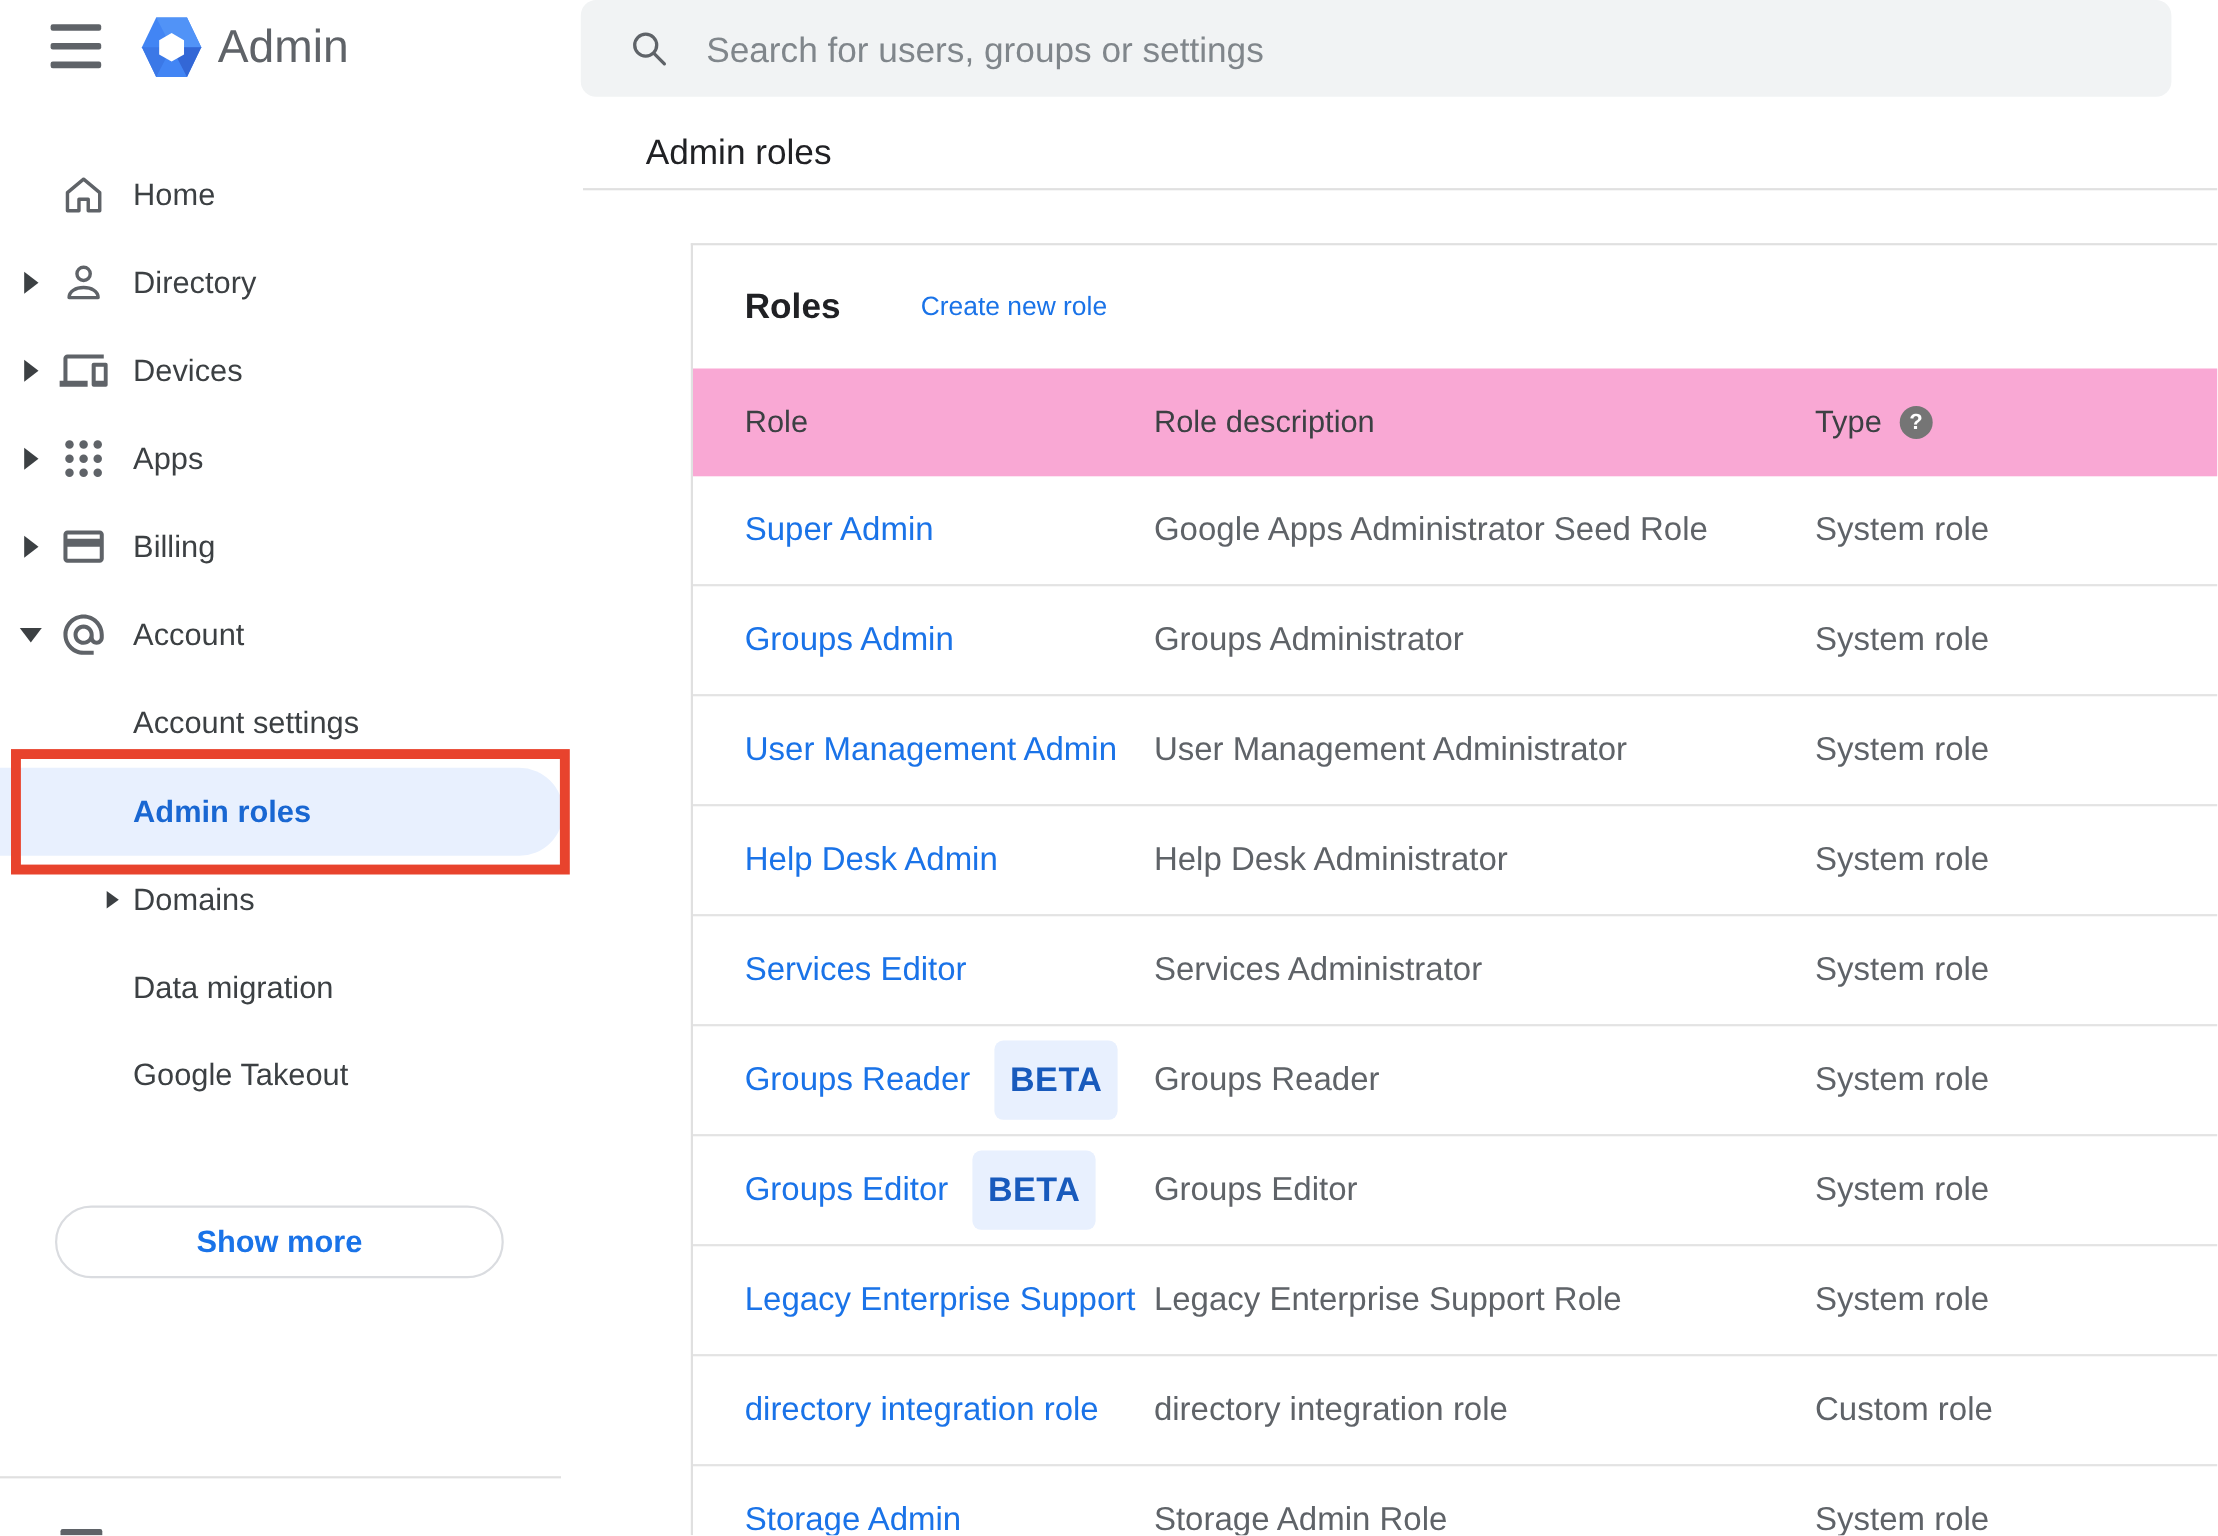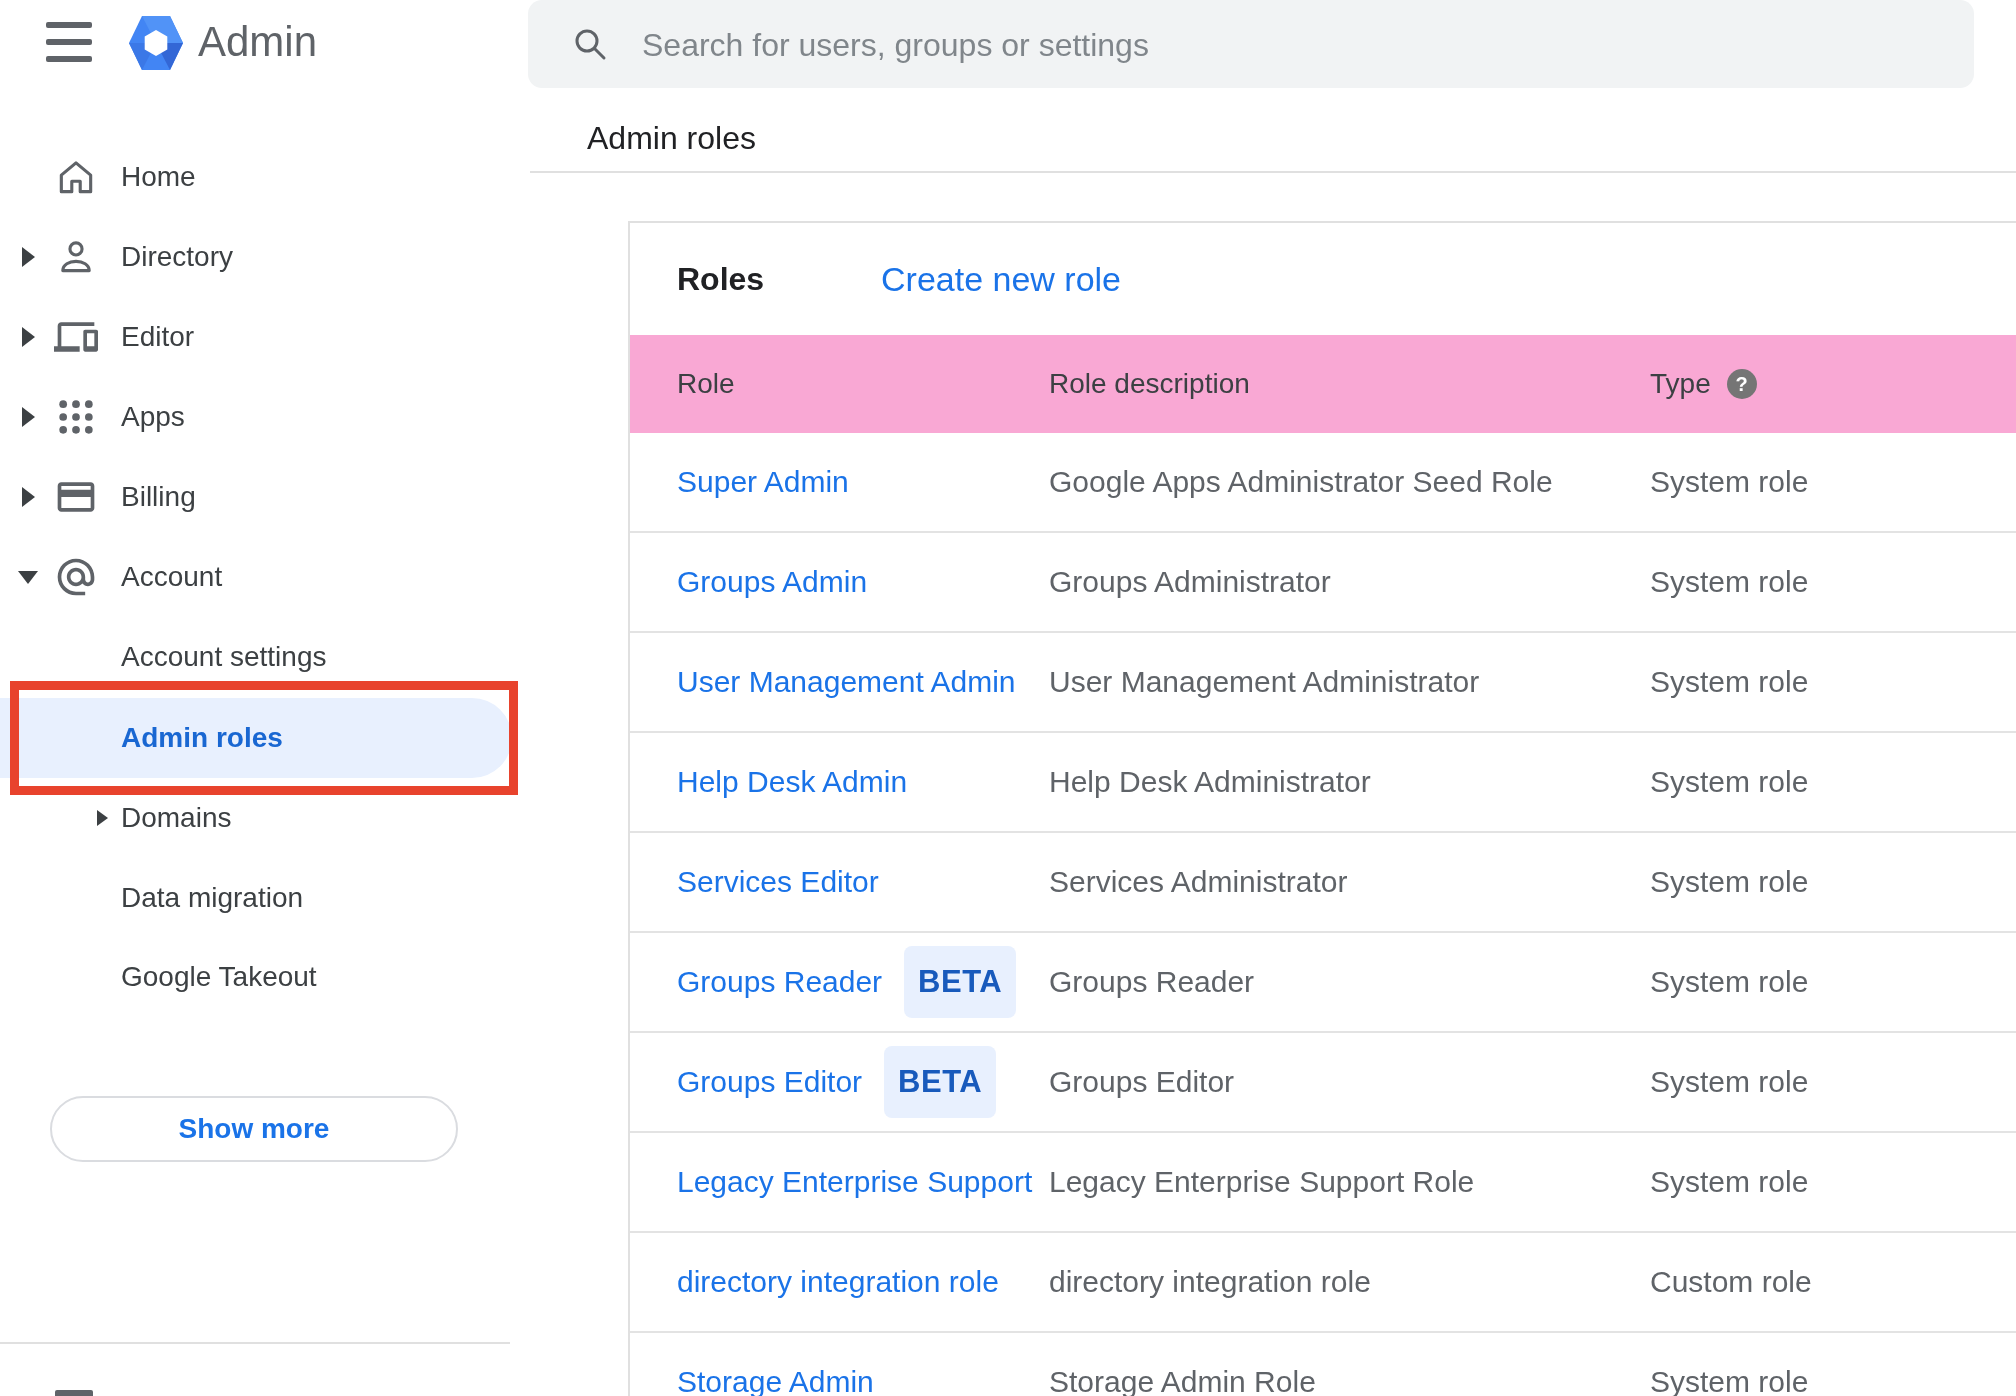--- a/index.html
+++ b/index.html
@@ -49,21 +49,21 @@
 
   .page-title{position:absolute;left:587px;top:120px;font-size:32px;color:#202124;}
   .title-divider{position:absolute;left:530px;top:171px;width:1486px;height:2px;background:#e0e0e0;}
 
   .card{position:absolute;left:628px;top:221px;width:1388px;height:1175px;background:#fff;
       border-top:2px solid #e0e0e0;border-left:2px solid #e0e0e0;box-sizing:border-box;}
   .card-header{position:relative;height:112px;}
   .roles-heading{position:absolute;left:47px;top:50%;transform:translateY(-50%);
       font-size:32px;font-weight:bold;color:#202124;}
   .create-link{position:absolute;left:207px;top:50%;transform:translateY(-50%);
-      font-size:34px;color:#1a73e8;cursor:pointer;white-space:nowrap;margin-left:44px;}
+      font-size:24px;color:#1a73e8;cursor:pointer;white-space:nowrap;}
 
   .thead{position:relative;height:98px;background:#f9a8d4;}
   .col-role{position:absolute;left:47px;top:50%;transform:translateY(-50%);font-size:28px;color:#3c4043;}
   .col-desc{position:absolute;left:419px;top:50%;transform:translateY(-50%);font-size:28px;color:#3c4043;}
   .col-type{position:absolute;left:1020px;top:50%;transform:translateY(-50%);font-size:28px;color:#3c4043;
       display:flex;align-items:center;gap:16px;}
   .help-icon{display:inline-flex;width:30px;height:30px;border-radius:50%;background:#757575;color:#fff;
       font-size:20px;font-weight:bold;align-items:center;justify-content:center;cursor:pointer;}
 
   .trow{position:relative;height:98px;border-bottom:2px solid #e3e3e3;}
@@ -117,21 +117,21 @@
       <span class="nav-label">Directory</span>
     </div>
 
     <div class="nav-item" style="top:297px">
       <span class="nav-arrow-r"></span>
       <span class="nav-icon">
         <svg width="44" height="44" viewBox="0 0 24 24">
             <path d="M4 6h18V4H4c-1.1 0-2 .9-2 2v11H0v3h14v-3H4V6zm19 2h-6c-.55 0-1 .45-1 1v10c0 .55.45 1 1 1h6c.55 0 1-.45 1-1V9c0-.55-.45-1-1-1zm-1 9h-4v-7h4v7z" fill="#5f6368"></path>
           </svg>
       </span>
-      <span class="nav-label">Editor</span>
+      <span class="nav-label">Devices</span>
     </div>
 
     <div class="nav-item" style="top:377px">
       <span class="nav-arrow-r"></span>
       <span class="nav-icon">
         <svg width="44" height="44" viewBox="0 0 24 24">
           <circle cx="5" cy="5" r="2.1" fill="#5f6368"></circle>
             <circle cx="12" cy="5" r="2.1" fill="#5f6368"></circle>
             <circle cx="19" cy="5" r="2.1" fill="#5f6368"></circle>
           <circle cx="5" cy="12" r="2.1" fill="#5f6368"></circle>

